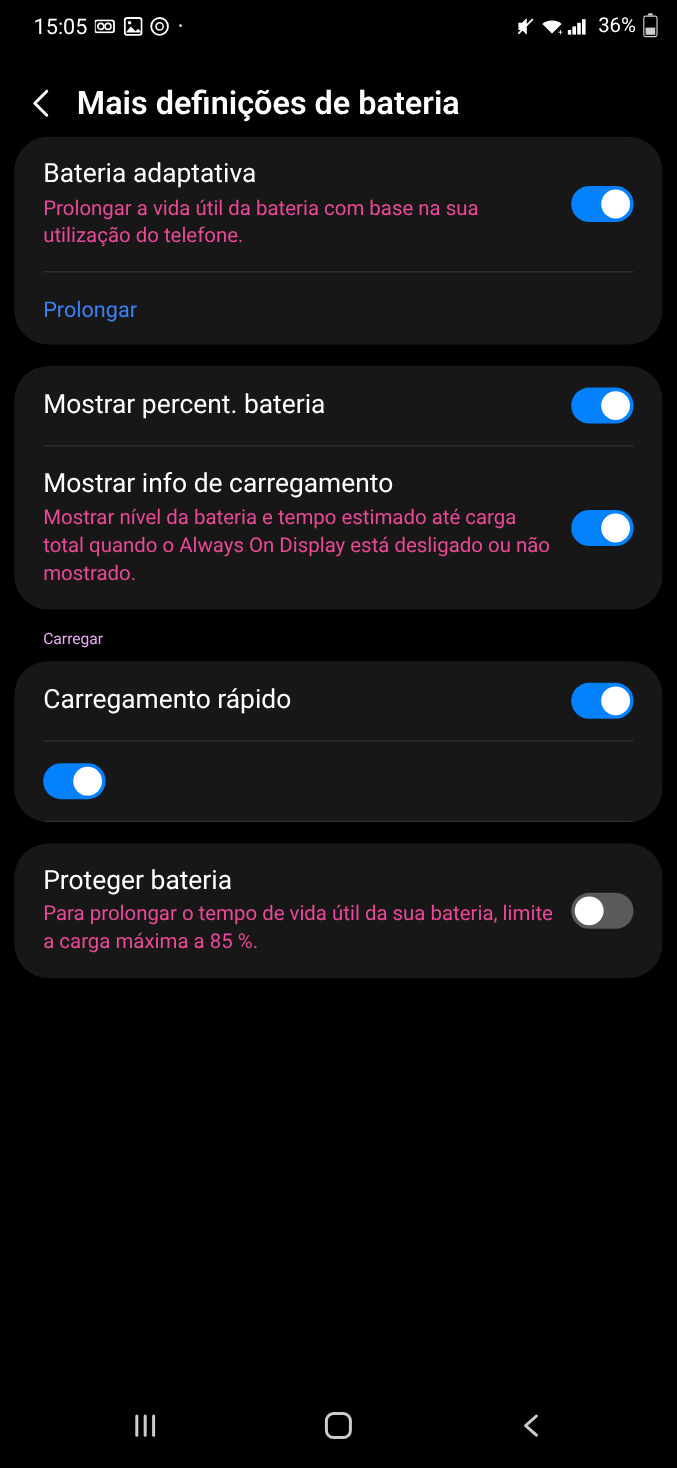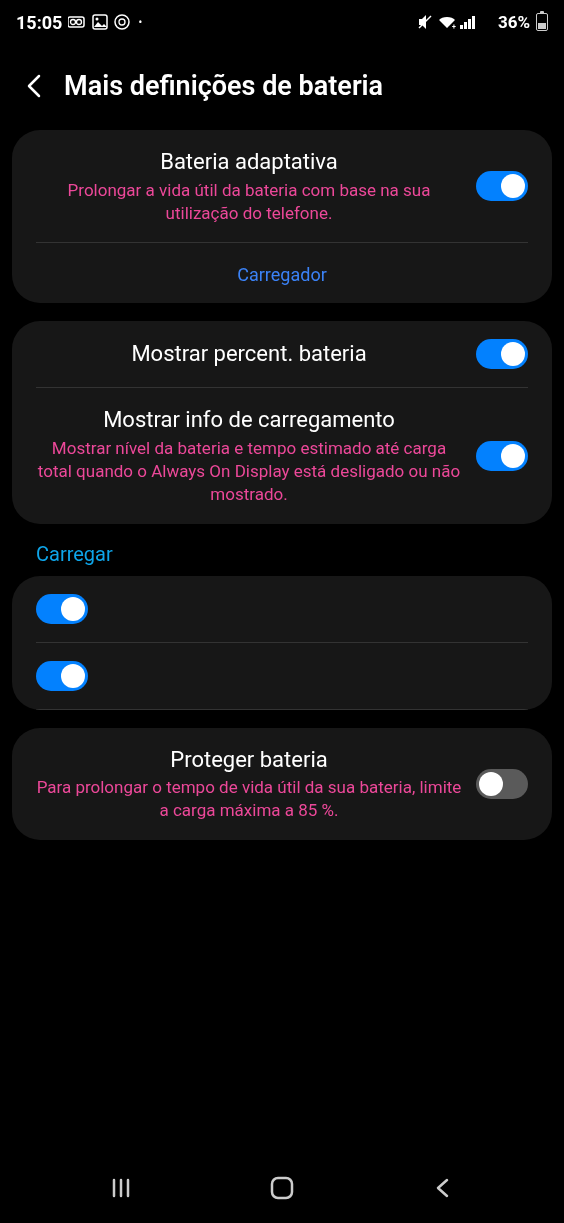--- a/index.html
+++ b/index.html
@@ -14,44 +14,44 @@
       height: 1223px;
       background: #000000;
       color: #ffffff;
       overflow: hidden;
       position: relative;
     }
     .status-bar {
       display: flex;
       justify-content: space-between;
       align-items: center;
-      padding: 8px 16px 4px 16px;
+      padding: 8px 16px 4px 28px;
       font-size: 18px;
-      font-weight: 700;
+      font-weight: 400;
       height: 40px;
     }
     .status-left {
       display: flex;
       align-items: center;
       gap: 6px;
     }
     .status-right {
       display: flex;
       align-items: center;
       gap: 3px;
     }
     .status-icon {
       display: inline-flex;
       align-items: center;
       justify-content: center;
     }
     .header {
       display: flex;
       align-items: center;
-      padding: 30px 20px 28px 20px;
+      padding: 30px 20px 12px 20px;
       gap: 16px;
     }
     .back-arrow {
       width: 28px;
       height: 28px;
       display: flex;
       align-items: center;
       justify-content: center;
     }
     .header-title {
@@ -70,21 +70,20 @@
     }
     .row {
       display: flex;
       align-items: center;
       justify-content: space-between;
       padding: 18px 24px;
       gap: 14px;
     }
     .row-text {
       flex: 1;
-      text-align: center;
     }
     .row-title {
       font-size: 22px;
       color: #ffffff;
       font-weight: 400;
       line-height: 1.3;
     }
     .row-desc {
       font-size: 17px;
       color: #ec4899;
@@ -101,22 +100,22 @@
       background: #333333;
       margin: 0 24px;
     }
     .vdivider {
       width: 1px;
       height: 40px;
       background: #444;
       margin-right: 12px;
     }
     .section-label {
-      font-size: 20px;
-      color: #0ea5e9;
+      font-size: 13px;
+      color: #f0abfc;
       padding: 0 24px 10px 24px;
     }
     .toggle {
       width: 52px;
       height: 30px;
       border-radius: 15px;
       position: relative;
       flex-shrink: 0;
     }
     .toggle.on {
@@ -230,21 +229,21 @@
         </svg>
     </span>
     <span class="status-icon">
       <svg width="18" height="14" viewBox="0 0 18 14">
           <rect x="0" y="10" width="3" height="4" fill="#fff"></rect>
           <rect x="4" y="7" width="3" height="7" fill="#fff"></rect>
           <rect x="8" y="4" width="3" height="10" fill="#fff"></rect>
           <rect x="12" y="1" width="3" height="13" fill="#fff"></rect>
         </svg>
     </span>
-    <span style="font-size:17px;margin-left:17px">36%</span>
+    <span style="font-size:17px;margin-left:4px">36%</span>
     <div class="battery-icon">
         <div class="battery-fill"></div>
       </div>
   </div>
 </div>
 
 <div class="header">
   <div class="back-arrow">
     <svg width="20" height="28" viewBox="0 0 20 28">
         <path d="M15 4 L5 14 L15 24" fill="none" stroke="#fff" stroke-width="2.5" stroke-linecap="round" stroke-linejoin="round"></path>
@@ -261,21 +260,21 @@
         <div class="row-title">Bateria adaptativa</div>
         <div class="row-desc">Prolongar a vida útil da bateria com base na sua utilização do telefone.</div>
       </div>
       <div class="toggle on">
           <div class="toggle-knob"></div>
         </div>
     </div>
     <div class="divider"></div>
     <div class="row">
       <div class="row-text">
-        <div class="row-link">Carregador</div>
+        <div class="row-link">Prolongar</div>
       </div>
     </div>
   </div>
 
   <div class="card">
     <div class="row">
       <div class="row-text">
         <div class="row-title">Mostrar percent. bateria</div>
       </div>
       <div class="toggle on">
@@ -290,20 +289,23 @@
       </div>
       <div class="toggle on">
           <div class="toggle-knob"></div>
         </div>
     </div>
   </div>
 
   <div class="section-label">Carregar</div>
   <div class="card">
     <div class="row">
+      <div class="row-text">
+        <div class="row-title">Carregamento rápido</div>
+      </div>
       <div class="toggle on">
           <div class="toggle-knob"></div>
         </div>
     </div>
     <div class="divider"></div>
     <div class="row">
       <div class="toggle on">
           <div class="toggle-knob"></div>
         </div>
     </div>

